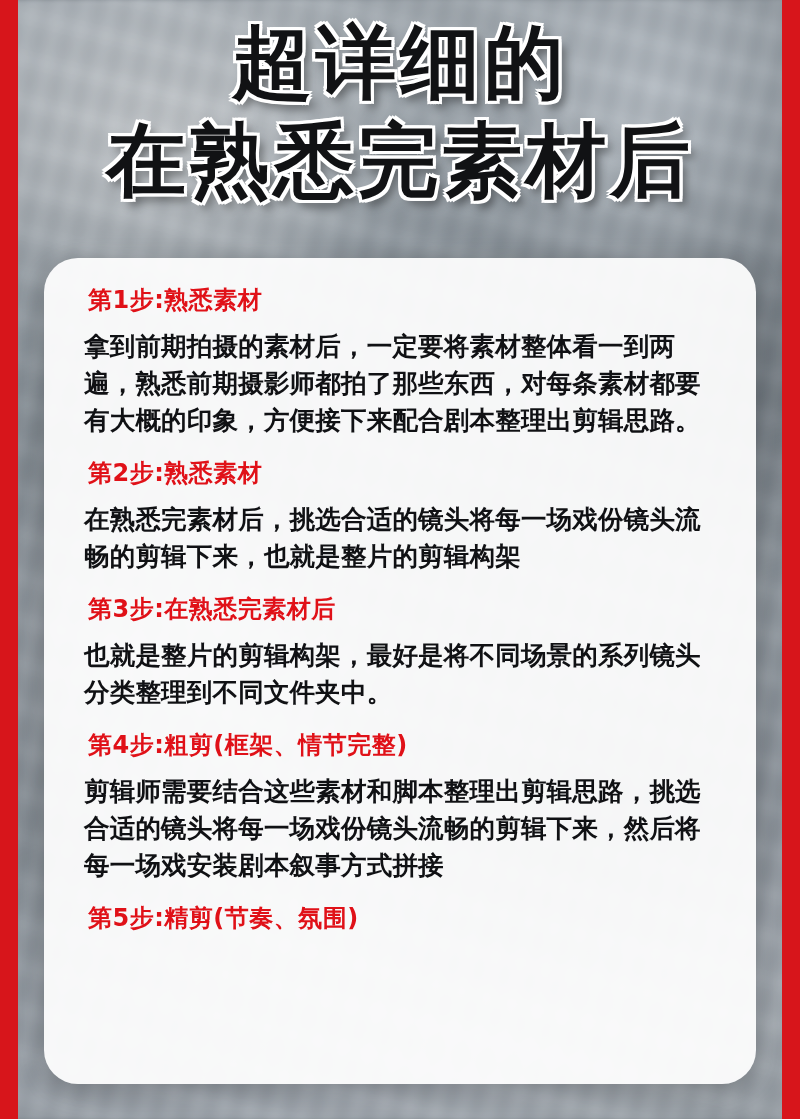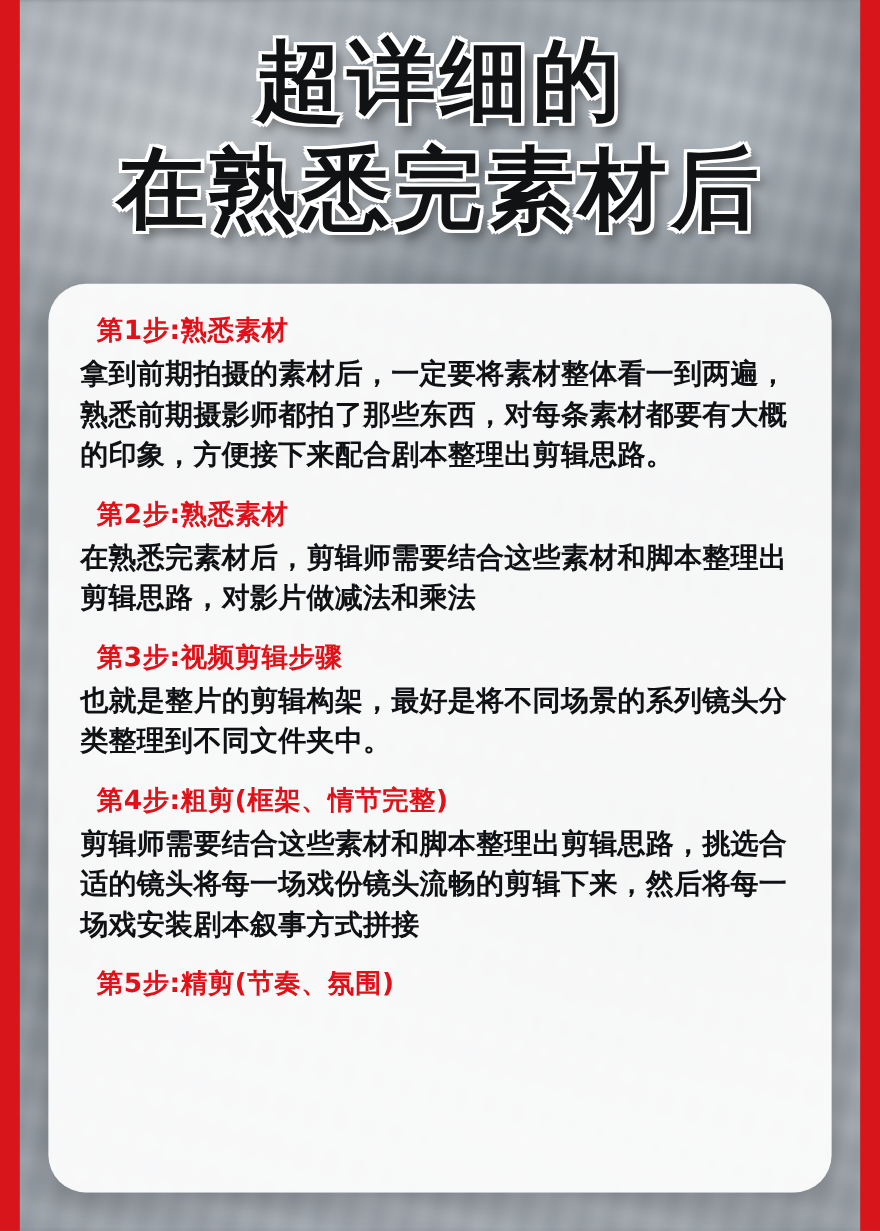--- a/index.html
+++ b/index.html
@@ -54,21 +54,21 @@
     bottom: 0;
     width: 18px;
     background: #d7151b;
   }
   .side-bar.left  { left: 0; }
   .side-bar.right { right: 0; }
 
   
   .title-block {
     position: absolute;
-    top: 29px;
+    top: 18px;
     left: 0;
     right: 0;
     text-align: center;
   }
   .title-line {
     font-family: "DejaVu Sans", sans-serif;
     font-weight: bold;
     color: #111214;
     letter-spacing: 4px;
     line-height: 1.12;
@@ -104,21 +104,21 @@
     letter-spacing: 0.5px;
     margin: 0 0 6px 16px;
   }
   .step-body {
     color: #101114;
     font-family: "DejaVu Sans", sans-serif;
     font-weight: bold;
     font-size: 25.5px;
     line-height: 1.45;
     letter-spacing: 0.2px;
-    margin: 1px;
+    margin: 12px;
   }
 </style>
 </head>
 <body>
 
 <div class="poster">
   <div class="bg"></div>
   <div class="bg-streaks"></div>
   <div class="bg-vignette"></div>
 
@@ -130,24 +130,24 @@
     <div class="title-line l2">在熟悉完素材后</div>
   </div>
 
   <div class="card">
     <div class="step">
       <div class="step-title">第1步:熟悉素材</div>
       <p class="step-body">拿到前期拍摄的素材后，一定要将素材整体看一到两遍，熟悉前期摄影师都拍了那些东西，对每条素材都要有大概的印象，方便接下来配合剧本整理出剪辑思路。</p>
     </div>
     <div class="step">
       <div class="step-title">第2步:熟悉素材</div>
-      <p class="step-body">在熟悉完素材后，剪辑师需要结合这些素材和脚本整理出剪辑思路，对影片做减法和乘法</p>
+      <p class="step-body">在熟悉完素材后，挑选合适的镜头将每一场戏份镜头流畅的剪辑下来，也就是整片的剪辑构架</p>
     </div>
     <div class="step">
-      <div class="step-title">第3步:视频剪辑步骤</div>
+      <div class="step-title">第3步:在熟悉完素材后</div>
       <p class="step-body">也就是整片的剪辑构架，最好是将不同场景的系列镜头分类整理到不同文件夹中。</p>
     </div>
     <div class="step">
       <div class="step-title">第4步:粗剪(框架、情节完整)</div>
       <p class="step-body">剪辑师需要结合这些素材和脚本整理出剪辑思路，挑选合适的镜头将每一场戏份镜头流畅的剪辑下来，然后将每一场戏安装剧本叙事方式拼接</p>
     </div>
     <div class="step">
       <div class="step-title">第5步:精剪(节奏、氛围)</div>
     </div>
   </div>

